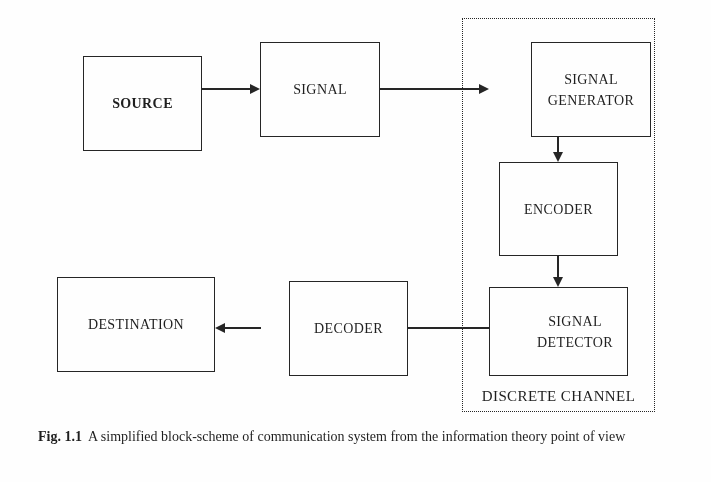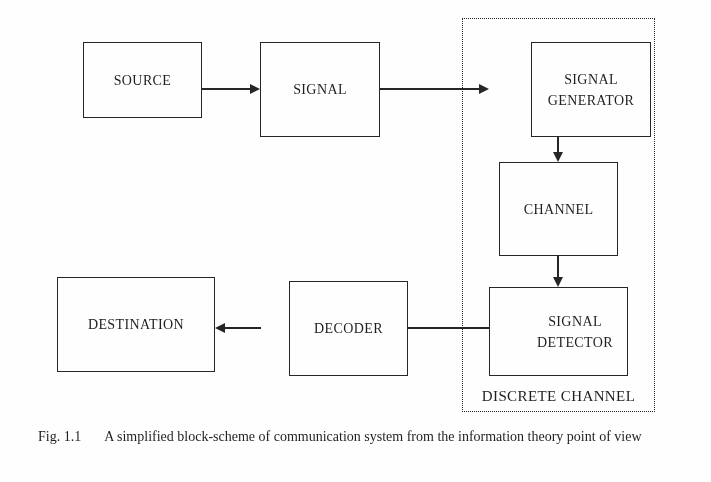--- a/index.html
+++ b/index.html
@@ -26,21 +26,21 @@
     display: flex;
     align-items: center;
     justify-content: center;
     text-align: center;
     font-size: 14px;
     letter-spacing: 0.4px;
     line-height: 1.5;
     z-index: 2;
   }
   .node .lbl { display: block; padding: 0 6px; }
-  #source       { left: 83px;  top: 42px;  width: 119px; height: 76px; }
+  #source       { left: 83px;  top: 56px;  width: 119px; height: 95px; font-weight: bold; }
   #encoder      { left: 260px; top: 42px;  width: 120px; height: 95px; }
   #signal-generator { left: 489px; top: 42px;  width: 120px; height: 95px; margin-left: 42px; }
   #channel      { left: 499px; top: 162px; width: 119px; height: 94px; }
   #signal-detector  { left: 489px; top: 287px; width: 139px; height: 89px; padding-left: 33px; }
   #destination  { left: 57px;  top: 277px; width: 158px; height: 95px; }
   #decoder      { left: 261px; top: 281px; width: 119px; height: 95px; margin-left: 28px; }
 
   .group-box {
     position: absolute;
     left: 462px; top: 18px; width: 193px; height: 394px;
@@ -71,41 +71,41 @@
   #arrow-detector-decoder { left: 380px; top: 327px; width: 109px; height: 2px; }
   #arrow-decoder-destination { left: 215px; top: 327px; width: 46px; height: 2px; }
 
   .caption {
     position: absolute;
     left: 38px; top: 428px; width: 622px;
     font-size: 14px;
     line-height: 1.32;
     text-align: justify;
   }
-  .caption .fig-tag { font-weight: normal; margin-right: 23px; }
+  .caption .fig-tag { font-weight: bold; margin-right: 6px; }
 </style>
 </head>
 <body>
 
 <div class="canvas">
 
   <div class="group-box"></div>
   <div class="group-label">DISCRETE CHANNEL</div>
 
   <div class="node" id="source">
     <span class="lbl">SOURCE</span>
   </div>
   <div class="node" id="encoder">
     <span class="lbl">SIGNAL</span>
   </div>
   <div class="node" id="signal-generator">
     <span class="lbl">SIGNAL GENERATOR</span>
   </div>
   <div class="node" id="channel">
-    <span class="lbl">CHANNEL</span>
+    <span class="lbl">ENCODER</span>
   </div>
   <div class="node" id="signal-detector">
     <span class="lbl">SIGNAL DETECTOR</span>
   </div>
   <div class="node" id="destination">
     <span class="lbl">DESTINATION</span>
   </div>
   <div class="node" id="decoder">
     <span class="lbl">DECODER</span>
   </div>

